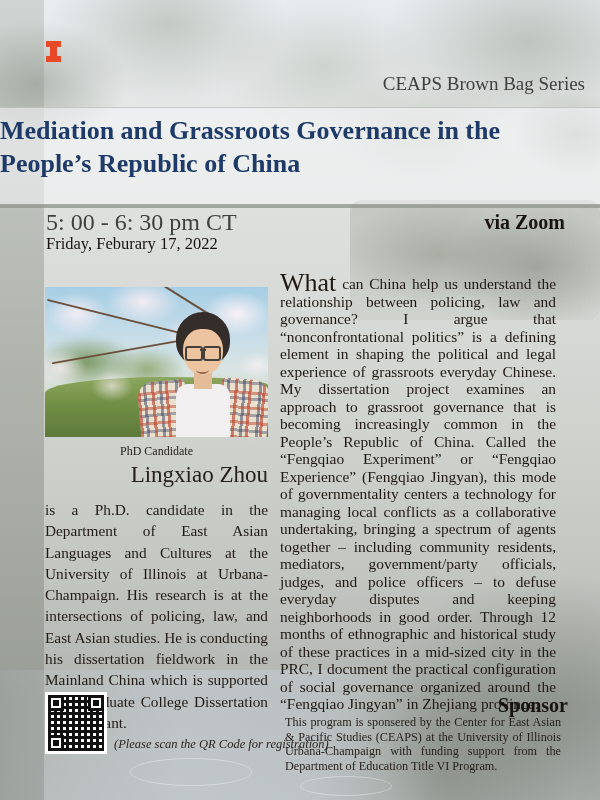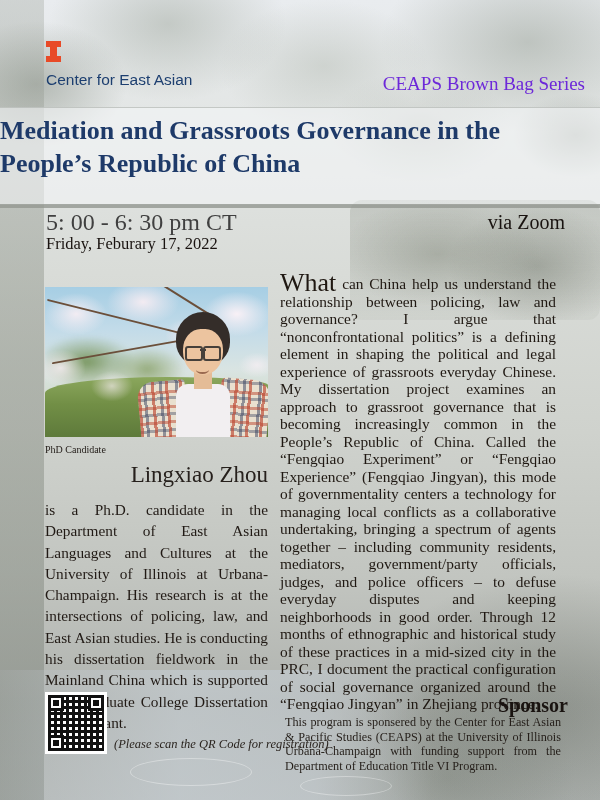--- a/index.html
+++ b/index.html
@@ -33,30 +33,30 @@
   .title-band{left:0;top:107px;right:0;height:97px;background:rgba(246,248,249,.55);
     border-top:1px solid rgba(178,183,178,.7);}
   .band-underline{left:0;top:204px;right:0;height:4px;background:rgba(147,151,145,.8);}
 
   
   .logo-block{left:46px;top:41px;font-family:"Liberation Sans",sans-serif;}
   .logo-row{display:flex;align-items:center;gap:8px;}
   .wordmark{font-size:20px;font-weight:bold;color:#13294b;letter-spacing:.5px;}
   .org-line{font-size:15.5px;color:#1d3f70;line-height:19px;}
   .org-lines{margin-top:4px;}
-  .series{right:15px;top:73px;font-size:19px;color:#6d28d9;}
+  .series{right:15px;top:73px;font-size:19px;color:#404040;}
 
   
   .title-text{left:0;right:0;top:114px;color:#1e3a69;
     font-weight:bold;font-size:26px;line-height:33px;}
 
   
   .time{left:46px;top:209px;font-size:24px;color:#404040;}
   .date{left:46px;top:234px;font-size:16.5px;color:#191310;}
-  .via{right:35px;top:211px;font-size:20px;color:#191310;}
+  .via{right:35px;top:211px;font-size:20px;color:#191310;font-weight:bold;}
 
   
   .photo{left:45px;top:287px;width:223px;height:150px;overflow:hidden;background:#cfe0ea;}
   .p-sky{inset:0;background:linear-gradient(180deg,#a6cee4 0%,#c2dbe9 28%,#d9e4e2 55%,#d3ddd0 72%,#cdd8c8 100%);}
   .p-trees-far{left:0;top:45px;width:150px;height:60px;filter:blur(2px);background:
     radial-gradient(70px 38px at 28% 50%,rgba(108,140,78,.85),transparent 70%),
     radial-gradient(55px 32px at 68% 62%,rgba(128,154,92,.75),transparent 70%);}
   .p-grass{left:0;right:0;bottom:0;height:60px;background:
     linear-gradient(180deg,#8ba75d 0%,#728f46 45%,#5e7a3b 100%);
     border-radius:55% 45% 0 0/16px 8px 0 0;}
@@ -83,21 +83,21 @@
   .tee{left:131px;top:97px;width:54px;height:53px;background:#f2eff1;border-radius:12px 12px 0 0;}
   .plaid{background-color:#e9e0cf;background-image:
     repeating-linear-gradient(90deg,rgba(188,70,48,.65) 0 3px,transparent 3px 14px),
     repeating-linear-gradient(0deg,rgba(188,70,48,.5) 0 3px,transparent 3px 15px),
     repeating-linear-gradient(90deg,rgba(55,65,95,.5) 6px 9px,transparent 9px 22px),
     repeating-linear-gradient(0deg,rgba(55,65,95,.4) 7px 10px,transparent 10px 23px);}
   .shirt-l{left:94px;top:94px;width:48px;height:58px;border-radius:16px 4px 0 0;transform:rotate(-5deg);}
   .shirt-r{left:174px;top:92px;width:50px;height:60px;border-radius:6px 18px 0 0;transform:rotate(5deg);}
 
   
-  .role{left:45px;top:444px;width:223px;text-align:left;font-size:10px;color:#26201c;}
+  .role{left:45px;top:444px;width:223px;text-align:center;font-size:12px;color:#26201c;}
   .name{left:45px;top:462px;width:223px;text-align:right;font-size:23px;color:#26201c;}
   .bio{left:45px;top:499px;width:223px;text-align:justify;font-size:15.3px;line-height:21.3px;color:#211a15;}
 
   
   .abstract{left:280px;top:274px;width:276px;text-align:justify;font-size:15.4px;
     line-height:17.5px;color:#1f1812;}
   .lead{font-size:26px;line-height:17.5px;vertical-align:-2px;}
 
   
   .sponsor-heading{left:292px;top:694px;width:276px;text-align:right;font-weight:bold;
@@ -134,21 +134,20 @@
 
   <div class="abs logo-block">
     <div class="logo-row">
       <span>
         <svg width="15" height="21" viewBox="0 0 15 21">
             <path fill="#e84a27" d="M0 0h15v6h-4v9h4v6H0v-6h4V6H0z"></path>
           </svg>
       </span>
     </div>
     <div class="org-lines">
-      <div class="org-line">Center for East Asian</div>
     </div>
   </div>
   <div class="abs series">CEAPS Brown Bag Series</div>
 
   <div class="abs title-text">
     <div>Mediation and Grassroots Governance in the</div>
     <div>People’s Republic of China</div>
   </div>
 
   <div class="abs time">5: 00 - 6: 30 pm CT</div>

